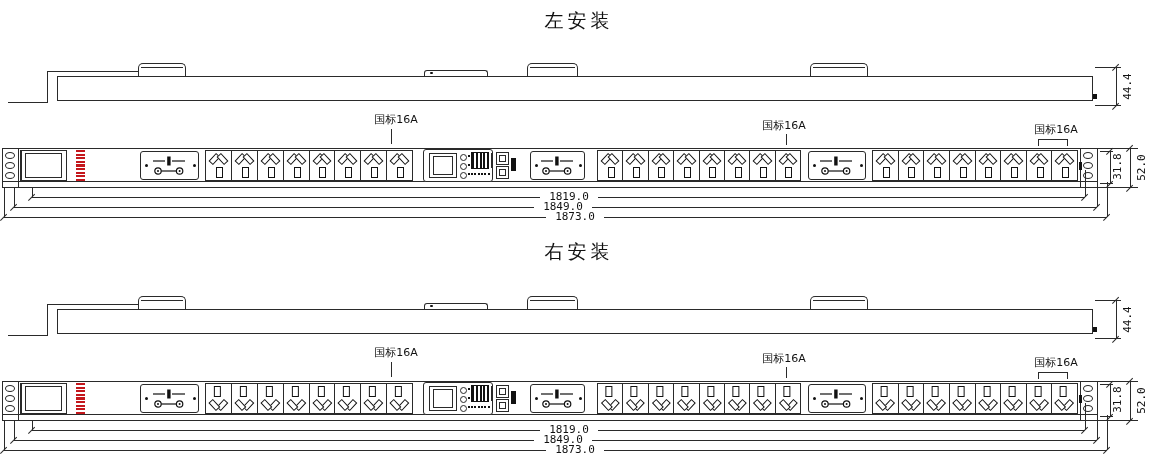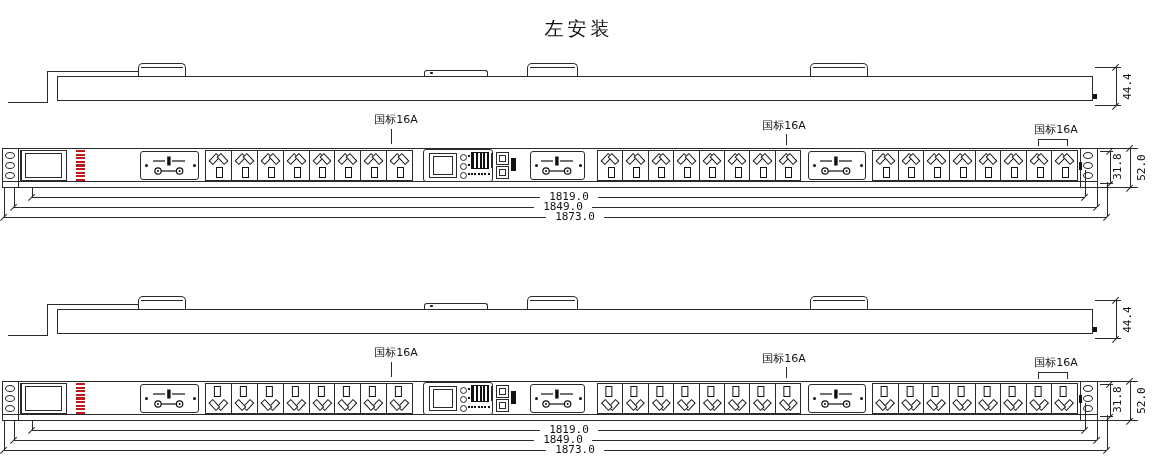--- a/index.html
+++ b/index.html
@@ -25,21 +25,21 @@
   .dot{position:absolute;background:#111;border-radius:50%}
   .oval{position:absolute;border:1px solid #2a2a2a;border-radius:50%;background:#fff}
   .brand{background:repeating-linear-gradient(180deg,#c4171c 0,#c4171c 2.2px,#fff 2.2px,#fff 3.6px)}
   .grille{background:repeating-linear-gradient(90deg,#111 0,#111 2px,#fff 2px,#fff 3.8px);border:1px solid #111}
   svg{display:block}
 </style>
 </head>
 <body>
 
 <section class="drawing" id="drawing-0" style="top:0">
-    <div class="abs title" style="top: 16px; position: absolute;">左安装</div>
+    <div class="abs title" style="top: 8px; position: absolute;">左安装</div>
     <div class="abs " style="left: 0px; top: 0px; width: 1158px; height: 237px;">
       <div class="abs ln" style="left: 47px; top: 71px; width: 136px; height: 1px;"></div>
       <div class="abs dot" style="left: 180px; top: 70px; width: 3.5px; height: 3.5px;"></div>
       <div class="abs ln" style="left: 47px; top: 71px; width: 1px; height: 32px;"></div>
       <div class="abs ln" style="left: 8px; top: 102px; width: 40px; height: 1px;"></div>
       <div class="abs rect" style="left: 57px; top: 76px; width: 1036px; height: 25px; border-radius: 0px; border-width: 1px;"></div>
       <div class="abs rect" style="left: 138px; top: 63px; width: 48px; height: 13px; border-radius: 5px 5px 0px 0px; border-top-width: 1px; border-right-width: 1px; border-bottom: none; border-left-width: 1px;"></div>
       <div class="abs ln" style="left: 141px; top: 67px; width: 42px; height: 1px;"></div>
       <div class="abs rect" style="left: 527px; top: 63px; width: 51px; height: 13px; border-radius: 5px 5px 0px 0px; border-top-width: 1px; border-right-width: 1px; border-bottom: none; border-left-width: 1px;"></div>
       <div class="abs ln" style="left: 530px; top: 67px; width: 45px; height: 1px;"></div>
@@ -354,20 +354,21 @@
       <div class="abs dimtext" style="left: 534px; top: 201px; width: 58px; height: 12px;">1849.0</div>
       <div class="abs ln" style="left: 4px; top: 217px; width: 1103px; height: 1px;"></div>
       <div class="abs tick" style="left: 3.3px; top: 212.5px;"></div>
       <div class="abs tick" style="left: 1106.3px; top: 212.5px;"></div>
       <div class="abs ln" style="left: 4px; top: 188px; width: 1px; height: 29px;"></div>
       <div class="abs ln" style="left: 1107px; top: 182px; width: 1px; height: 35px;"></div>
       <div class="abs dimtext" style="left: 546px; top: 211px; width: 58px; height: 12px;">1873.0</div>
     </div>
   </section>
 <section class="drawing" id="drawing-1" style="top:233px">
+    <div class="abs title" style="top: 6px; position: absolute;">右安装</div>
     <div class="abs " style="left: 0px; top: 0px; width: 1158px; height: 237px;">
       <div class="abs ln" style="left: 47px; top: 71px; width: 136px; height: 1px;"></div>
       <div class="abs dot" style="left: 180px; top: 70px; width: 3.5px; height: 3.5px;"></div>
       <div class="abs ln" style="left: 47px; top: 71px; width: 1px; height: 32px;"></div>
       <div class="abs ln" style="left: 8px; top: 102px; width: 40px; height: 1px;"></div>
       <div class="abs rect" style="left: 57px; top: 76px; width: 1036px; height: 25px; border-radius: 0px; border-width: 1px;"></div>
       <div class="abs rect" style="left: 138px; top: 63px; width: 48px; height: 13px; border-radius: 5px 5px 0px 0px; border-top-width: 1px; border-right-width: 1px; border-bottom: none; border-left-width: 1px;"></div>
       <div class="abs ln" style="left: 141px; top: 67px; width: 42px; height: 1px;"></div>
       <div class="abs rect" style="left: 527px; top: 63px; width: 51px; height: 13px; border-radius: 5px 5px 0px 0px; border-top-width: 1px; border-right-width: 1px; border-bottom: none; border-left-width: 1px;"></div>
       <div class="abs ln" style="left: 530px; top: 67px; width: 45px; height: 1px;"></div>

